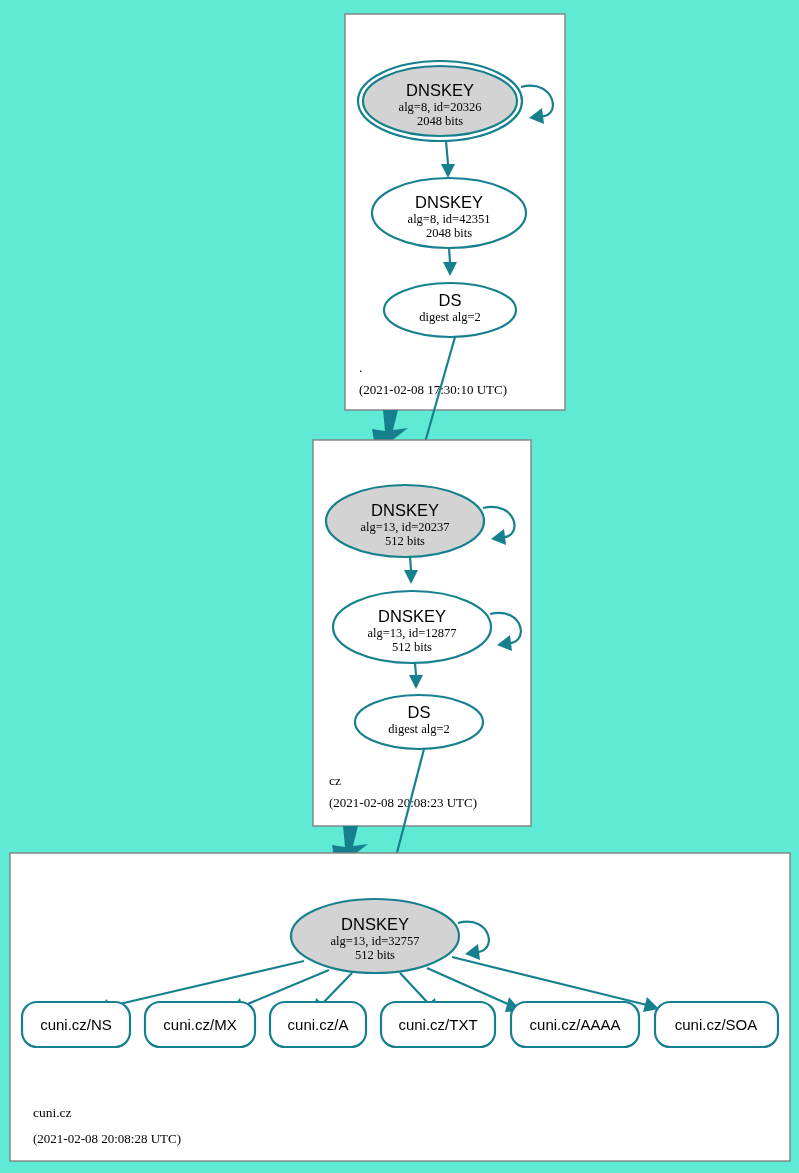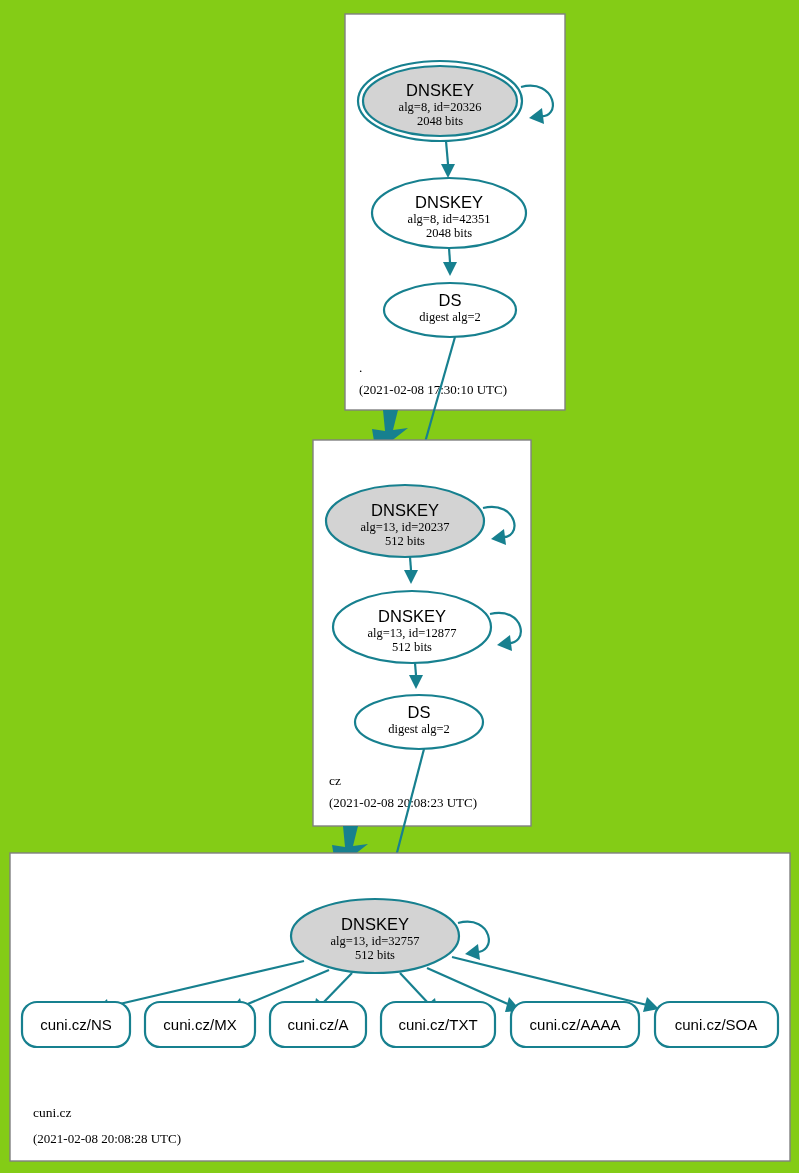--- a/index.html
+++ b/index.html
@@ -4,21 +4,21 @@
 <style>
   html, body {
     margin: 0;
     padding: 0;
     background: #ffffff;
   }
   #page {
     position: relative;
     width: 799px;
     height: 1173px;
-    background: #84cc16;
+    background: #5eead4;
     font-family: "Liberation Sans", sans-serif;
     overflow: hidden;
   }
   svg { display: block; }
 
   .zone-box {
     fill: #ffffff;
     stroke: #808080;
     stroke-width: 1.4;
   }

